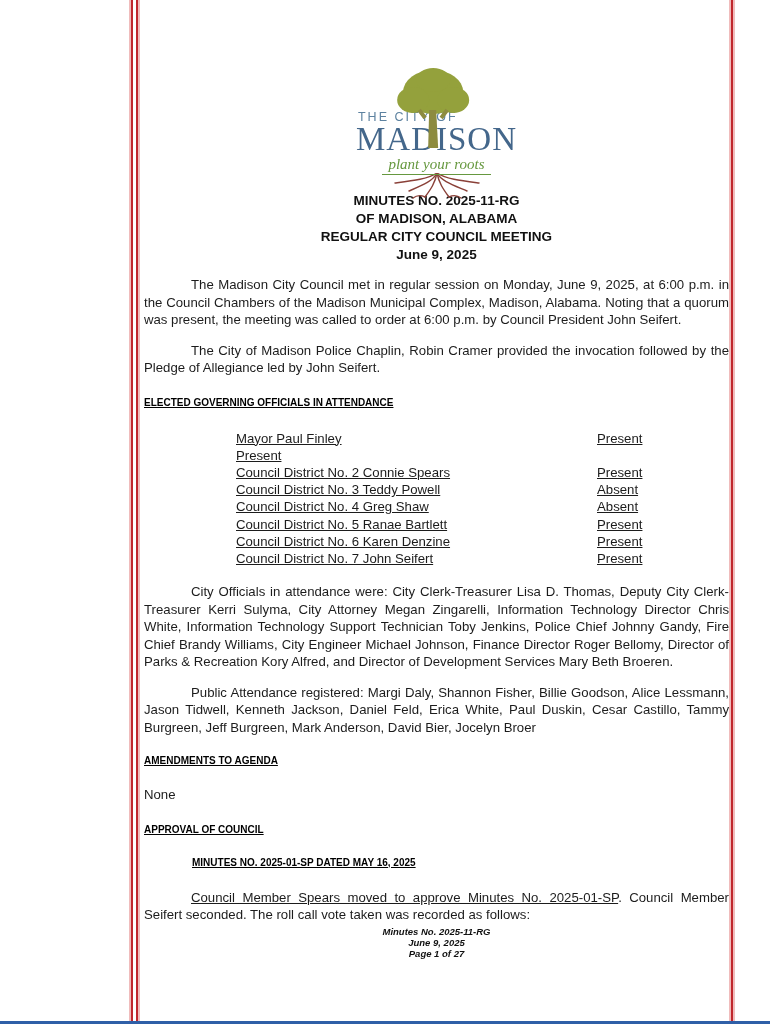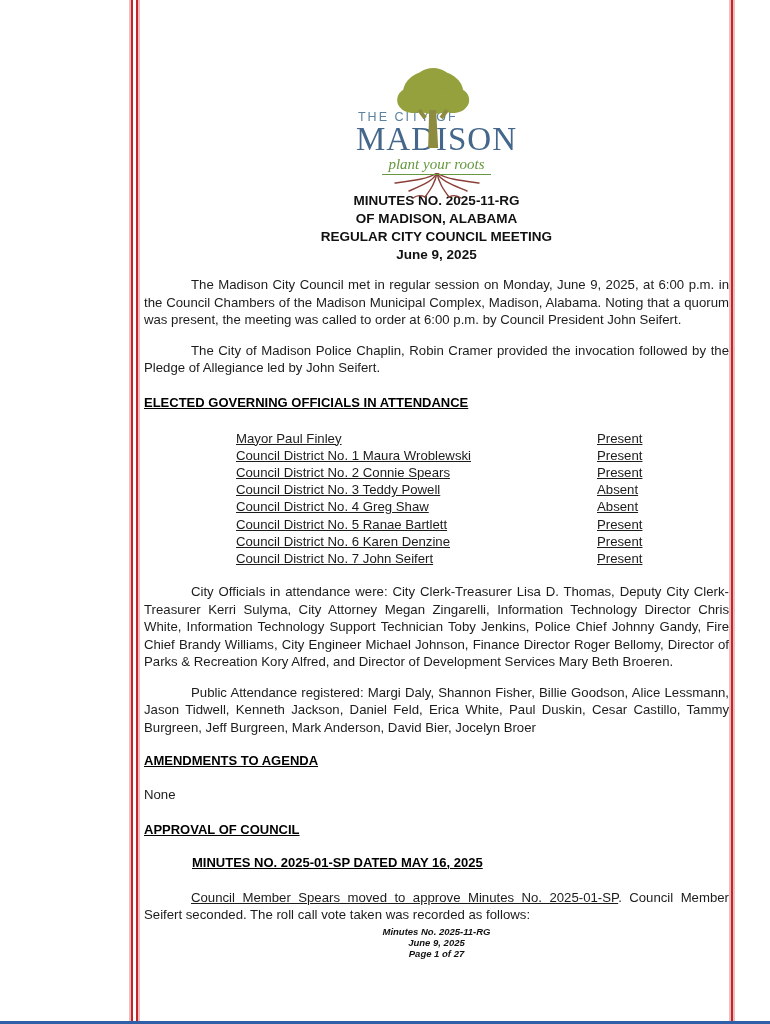--- a/index.html
+++ b/index.html
@@ -37,21 +37,21 @@
 
   
   .para { font-size:13.2px; line-height:17.5px; text-align:justify; text-indent:47px; color:#1c1c1c; }
   .p1 { margin-top:12px; }
   .p2 { margin-top:13px; }
   .p3 { margin-top:16px; }
   .p4 { margin-top:13px; }
   .p5 { margin-top:17px; }
   .u  { text-decoration:underline; }
 
-  .heading { font-weight:bold; text-decoration:underline; font-size:13px; line-height:18px; color:#000; }
+  .heading { font-weight:bold; text-decoration:underline; font-size:10px; line-height:18px; color:#000; }
   .h-officials { margin-top:17px; }
   .h-amendments { margin-top:16px; }
   .h-approval { margin-top:17px; }
   .h-minutes-sub { margin-top:15px; margin-left:48px; }
   .none-line { margin-top:16px; font-size:13.2px; line-height:17.5px; }
 
   
   .att-list { margin-top:18px; margin-left:92px; }
   .att-row { display:flex; font-size:13.2px; line-height:17.2px;text-decoration:underline; }
   .att-name { width:361px; }
@@ -116,21 +116,20 @@
     <p class="para p2">The City of Madison Police Chaplin, Robin Cramer provided the invocation followed by the Pledge of Allegiance led by John Seifert.</p>
 
     <div class="heading h-officials">ELECTED GOVERNING OFFICIALS IN ATTENDANCE</div>
 
     <div class="att-list">
       <div class="att-row">
         <span class="att-name">Mayor Paul Finley</span>
         <span class="att-status">Present</span>
       </div>
       <div class="att-row">
-        <span class="att-name">Council District No. 1 Maura Wroblewski</span>
         <span class="att-status">Present</span>
       </div>
       <div class="att-row">
         <span class="att-name">Council District No. 2 Connie Spears</span>
         <span class="att-status">Present</span>
       </div>
       <div class="att-row">
         <span class="att-name">Council District No. 3 Teddy Powell</span>
         <span class="att-status">Absent</span>
       </div>

